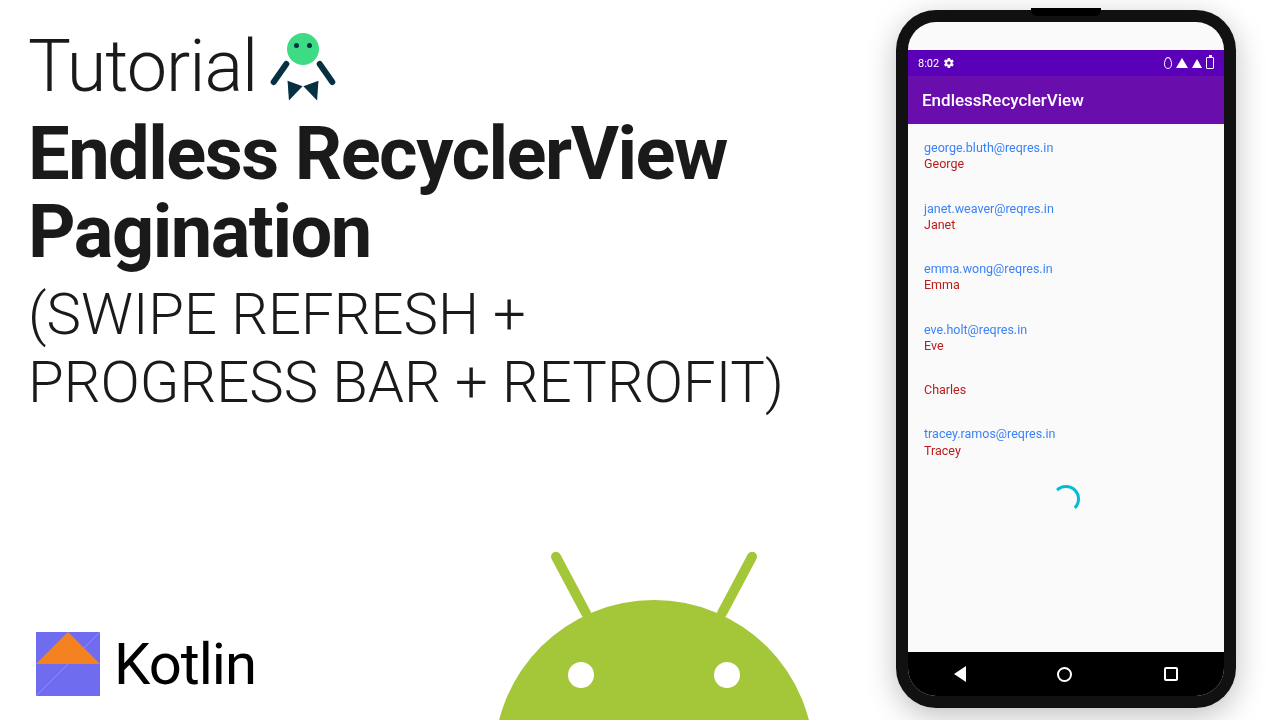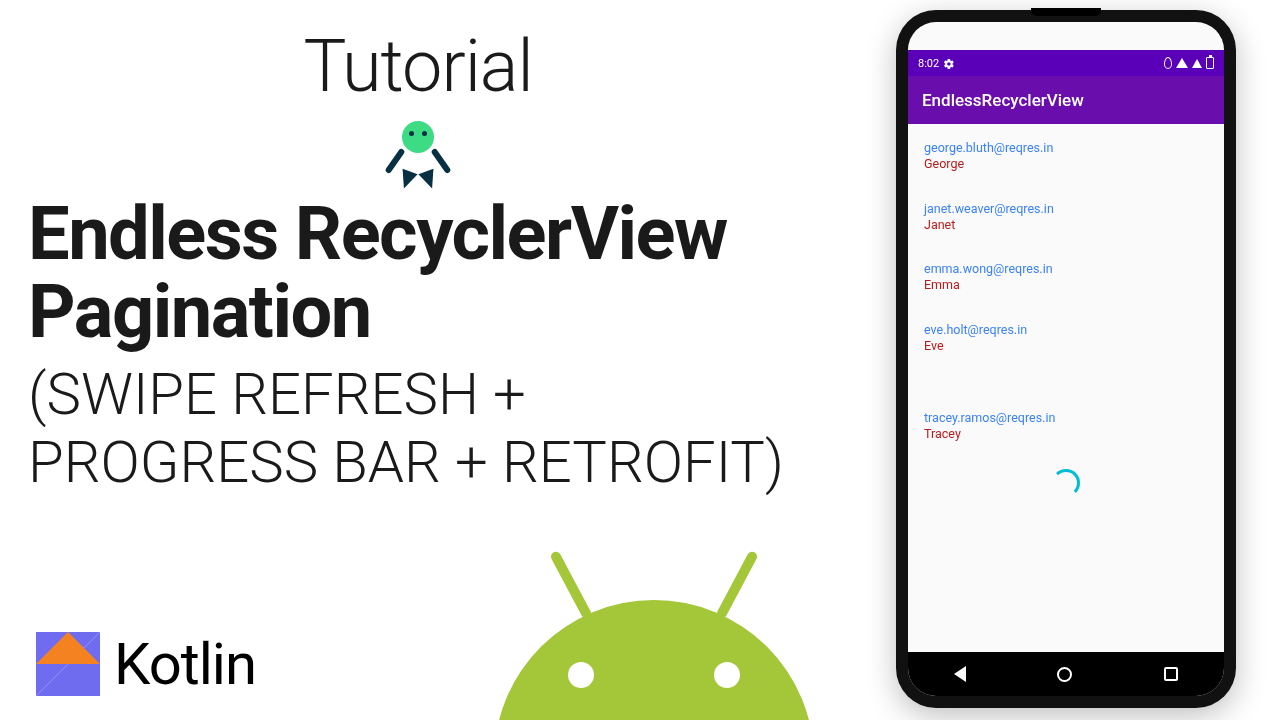--- a/index.html
+++ b/index.html
@@ -1,21 +1,21 @@
 <!DOCTYPE html>
 <html><head>
 <meta charset="utf-8">
 <style>
   * { box-sizing: border-box; margin: 0; padding: 0; }
   html, body { width: 1280px; height: 720px; background: #fff; font-family: -apple-system, BlinkMacSystemFont, "Segoe UI", Roboto, sans-serif; overflow: hidden; }
   .canvas { position: relative; width: 1280px; height: 720px; }
 
   
   .title-block { position: absolute; left: 28px; top: 24px; width: 780px; color: #1a1a1a; }
-  .tutorial-line { display: flex; align-items: center; gap: 12px; flex-direction: column; }
+  .tutorial-line { display: flex; align-items: center; gap: 12px; }
   .tutorial-text { font-size: 72px; font-weight: 300; letter-spacing: -1px; }
   .as-icon { width: 68px; height: 68px; position: relative; }
   .as-head { width: 32px; height: 32px; border-radius: 50%; background: #3ddc84; position: absolute; left: 18px; top: 0; }
   .as-head::before, .as-head::after { content: ""; position: absolute; width: 5px; height: 5px; border-radius: 50%; background: #073042; top: 10px; }
   .as-head::before { left: 7px; }
   .as-head::after { right: 7px; }
   .as-arm { position: absolute; width: 6px; height: 28px; background: #073042; border-radius: 3px; top: 26px; }
   .as-arm.l { left: 8px; transform: rotate(35deg); }
   .as-arm.r { right: 8px; transform: rotate(-35deg); }
   .as-foot { position: absolute; width: 30px; height: 24px; left: 19px; top: 44px; }
@@ -43,21 +43,21 @@
   .droid .ant { width: 10px; height: 74px; background:#a4c639; border-radius:5px; position:absolute; top:-52px; }
   .droid .ant.l { left: 72px; transform: rotate(-28deg); }
   .droid .ant.r { right: 72px; transform: rotate(28deg); }
 
   
   .phone { position: absolute; right: 44px; top: 10px; width: 340px; height: 698px; background:#111; border-radius:40px; padding:12px; box-shadow: 0 8px 30px rgba(0,0,0,0.25); }
   .phone-inner { width:100%; height:100%; background:#fafafa; border-radius:28px; position:relative; overflow:hidden; }
   .speaker { position:absolute; top:-2px; left:50%; transform:translateX(-50%); width:70px; height:8px; background:#000; border-radius:0 0 6px 6px; z-index:5;}
 
   .statusbar { height: 26px; background:#5a00b8; color:#fff; font-size:11px; display:flex; align-items:center; justify-content:space-between; padding:0 10px; margin-top:28px; }
-  .status-left { display:flex; align-items:flex-end; gap:4px; }
+  .status-left { display:flex; align-items:center; gap:4px; }
   .status-right { display:flex; align-items:center; gap:4px; }
   .sr-tri { width:0; height:0; border-left:5px solid transparent; border-right:5px solid transparent; border-bottom:9px solid #fff; }
   .sr-wifi { width:12px; height:10px; background:#fff; clip-path: polygon(50% 0, 100% 100%, 0 100%); }
   .sr-pin { width:8px; height:12px; border:1.5px solid #fff; border-radius:50% 50% 50% 50% / 60% 60% 40% 40%; position:relative; }
   .sr-batt { width:8px; height:12px; border:1.5px solid #fff; border-radius:1px; position:relative; }
   .sr-batt::before { content:""; position:absolute; top:-3px; left:2px; width:3px; height:2px; background:#fff; }
   .appbar { height: 48px; background:#6a0dad; color:#fff; display:flex; align-items:center; padding:8px 14px; font-size:17px; font-weight:500; }
 
   .list { padding: 6px 0; }
   .row { padding: 10px 16px 18px; }
@@ -143,20 +143,21 @@
         </div>
         <div class="row">
           <div class="email">emma.wong@reqres.in</div>
           <div class="name">Emma</div>
         </div>
         <div class="row">
           <div class="email">eve.holt@reqres.in</div>
           <div class="name">Eve</div>
         </div>
         <div class="row">
+          <div class="name">Charles</div>
         </div>
         <div class="row">
           <div class="email">tracey.ramos@reqres.in</div>
           <div class="name">Tracey</div>
         </div>
         <div class="spinner"></div>
       </div>
 
       <div class="navbar">
         <span class="nav-tri"></span>

